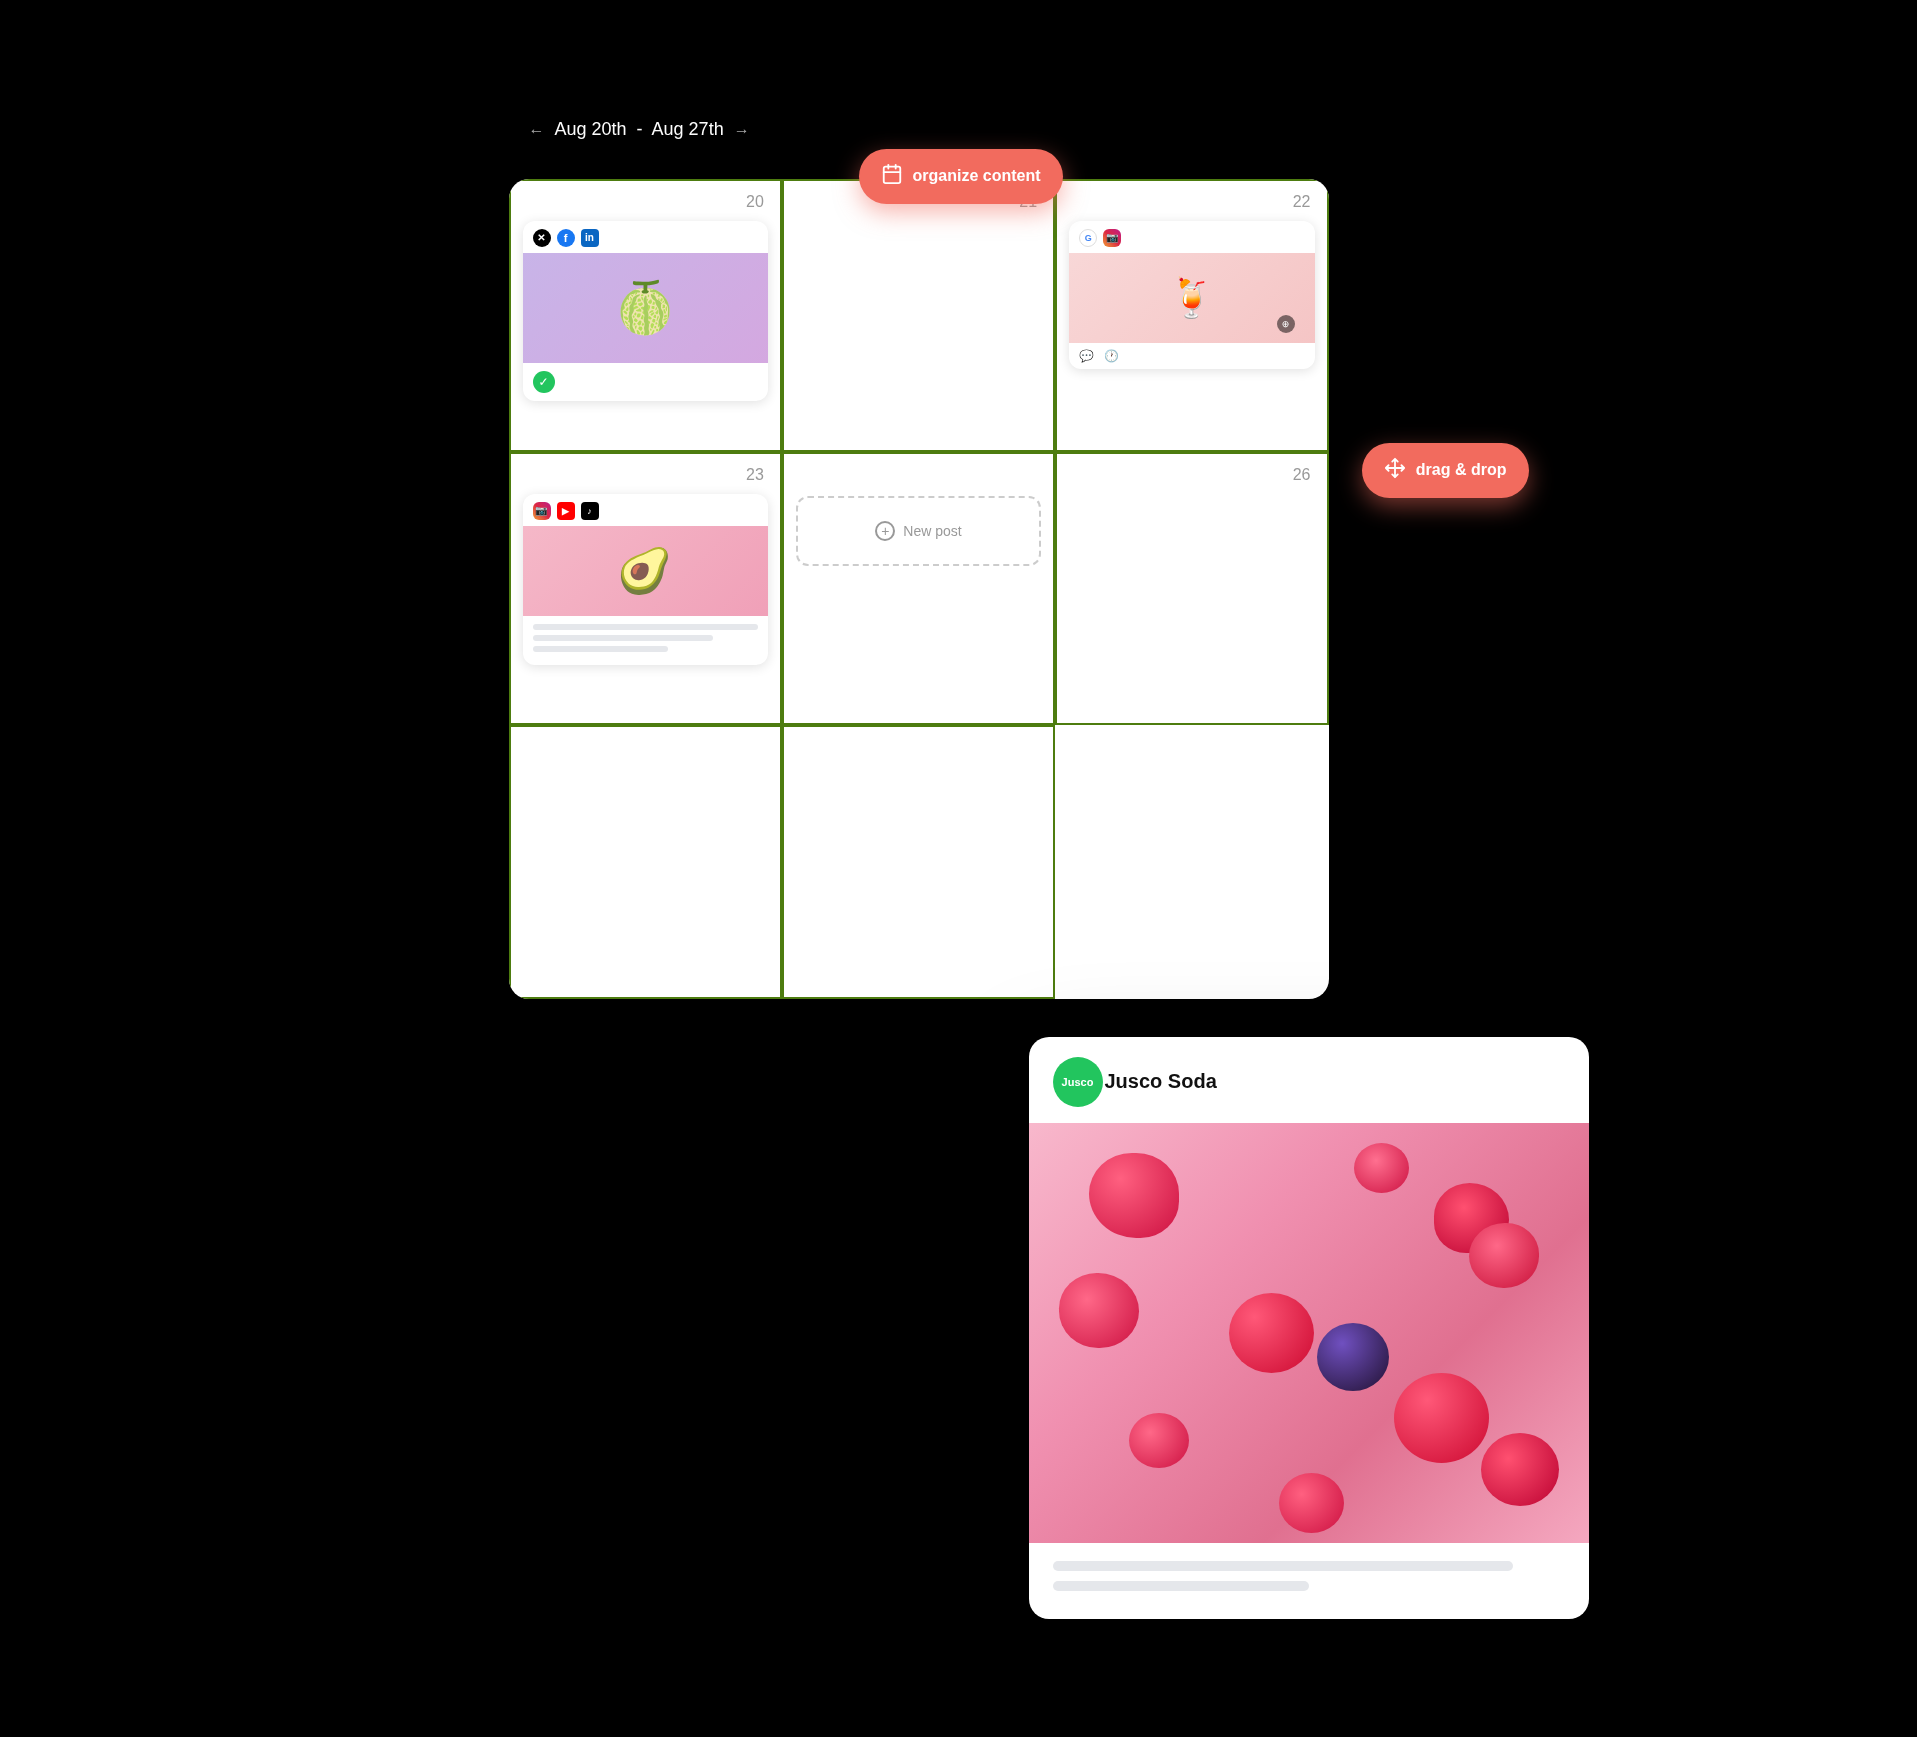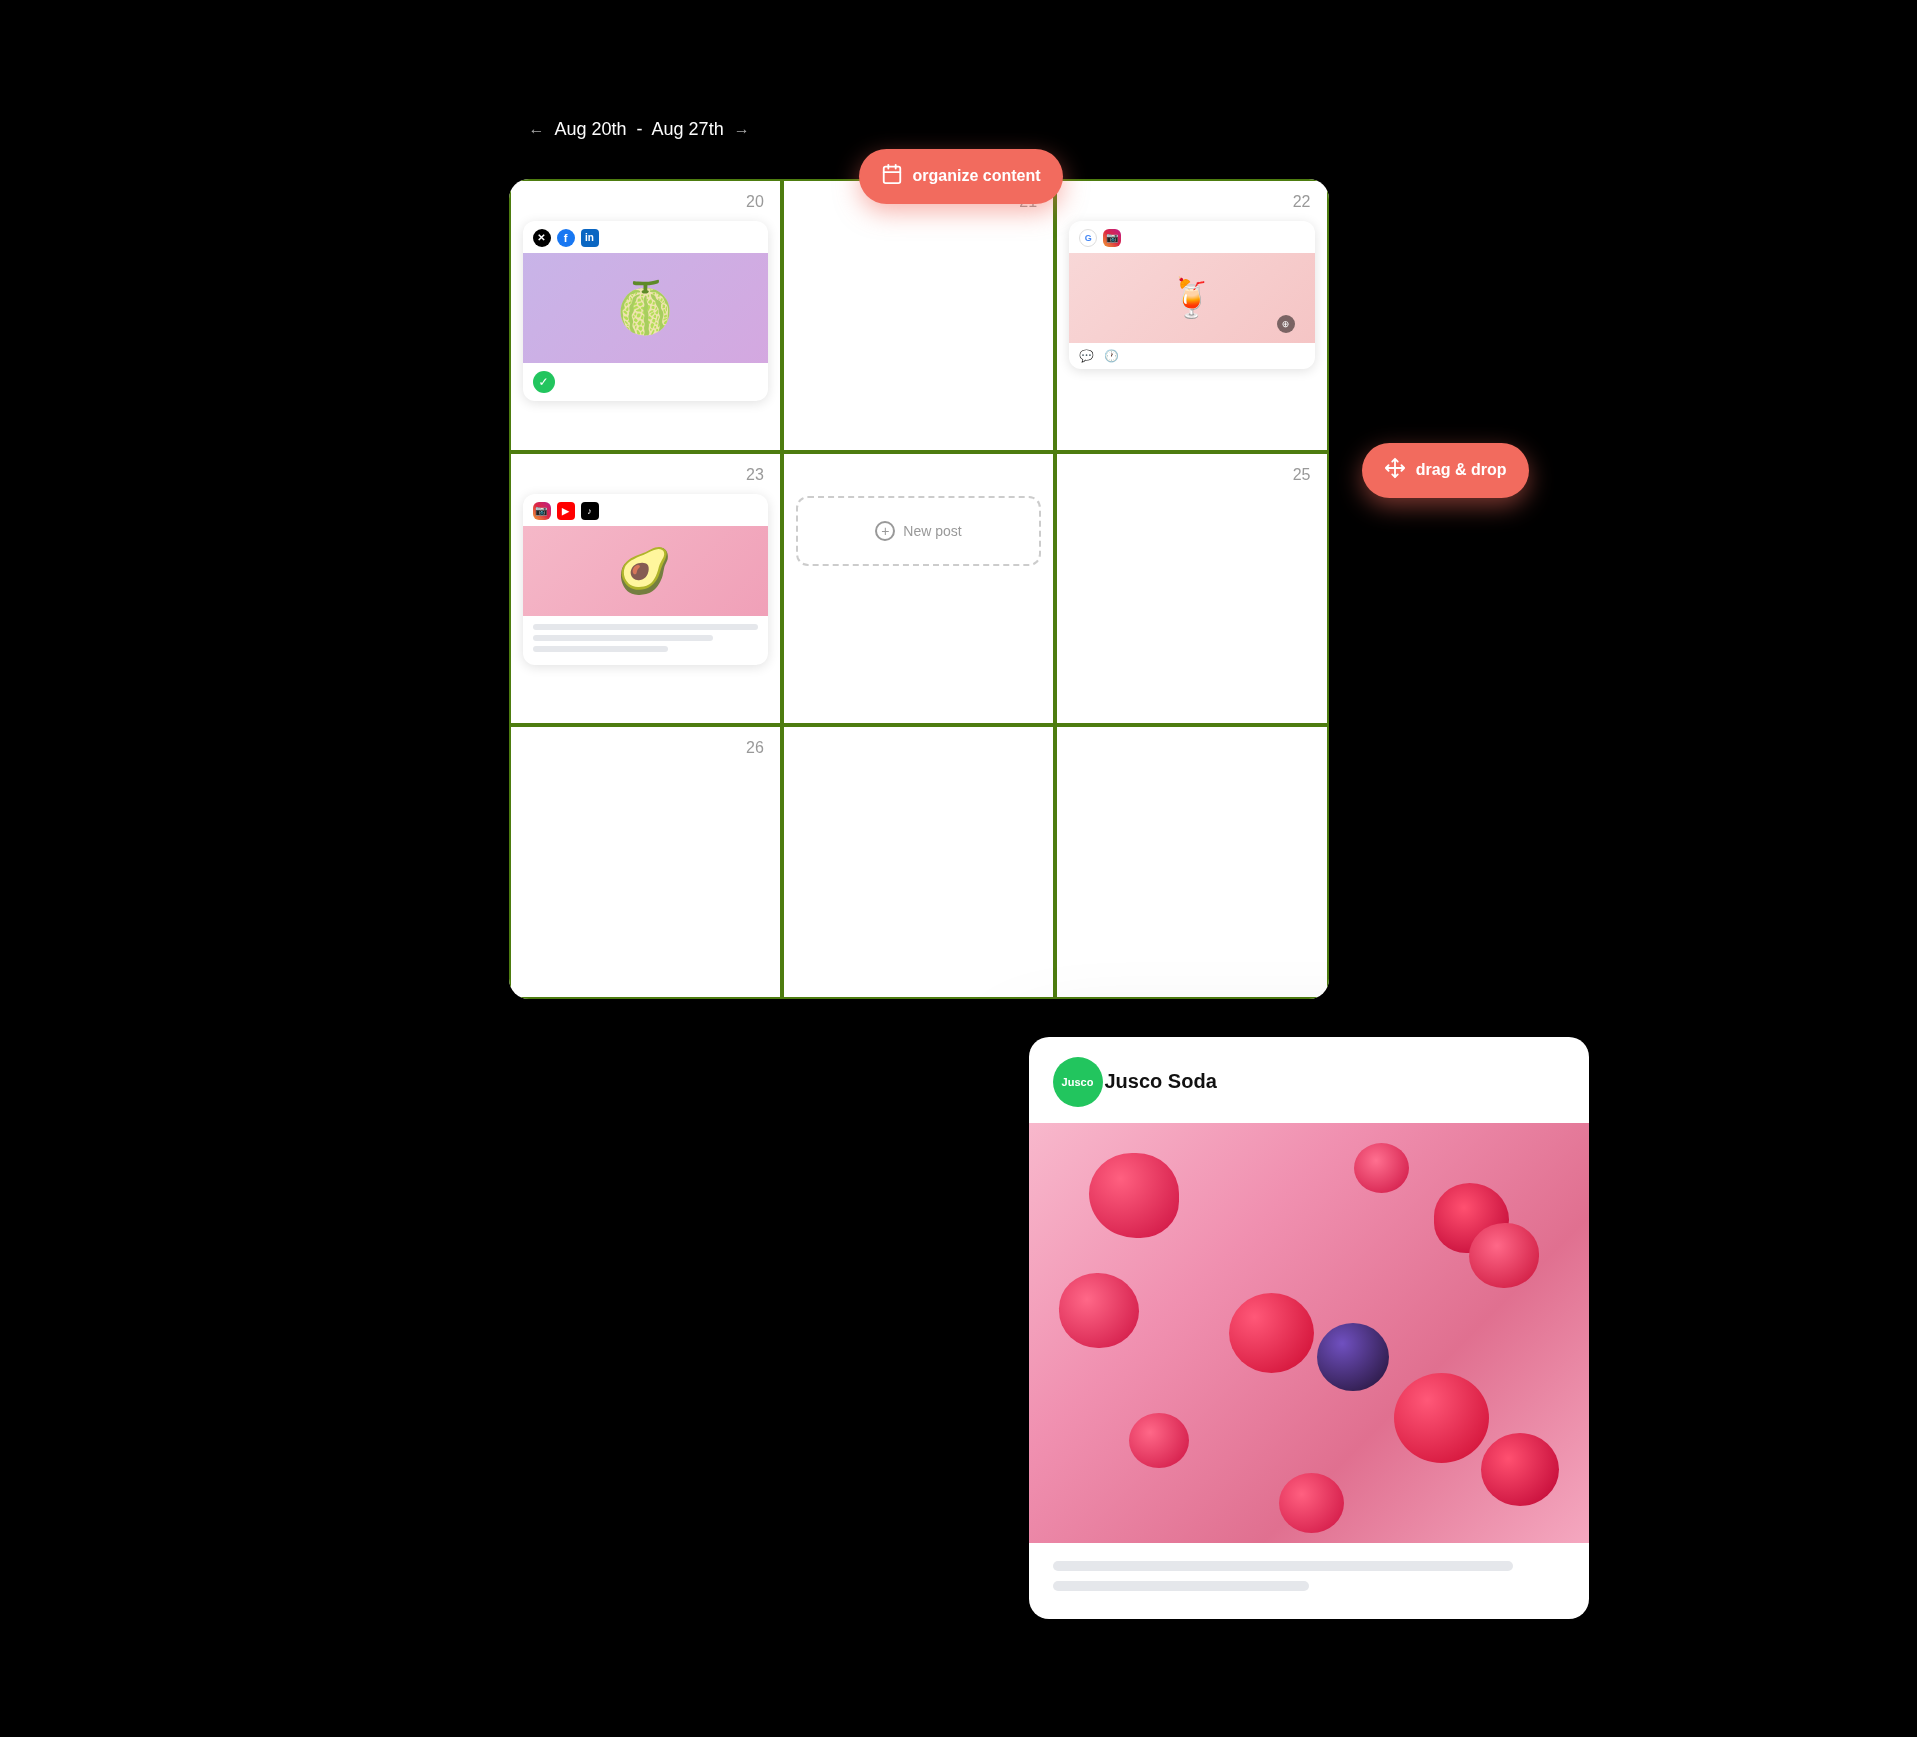--- a/index.html
+++ b/index.html
@@ -395,23 +395,20 @@
     </div>
 
     <div class="cal-cell">
       <span class="day-num"></span>
       <div class="new-post-placeholder">
         <div class="plus-circle">+</div>
         <span>New post</span>
       </div>
     </div>
 
-    <div class="cal-cell">
-      <span class="day-num">25</span>
-    </div>
 
     <div class="cal-cell">
       <span class="day-num">26</span>
     </div>
 
     <div class="cal-cell">
       <span class="day-num"></span>
     </div>
 
     <div class="cal-cell">

